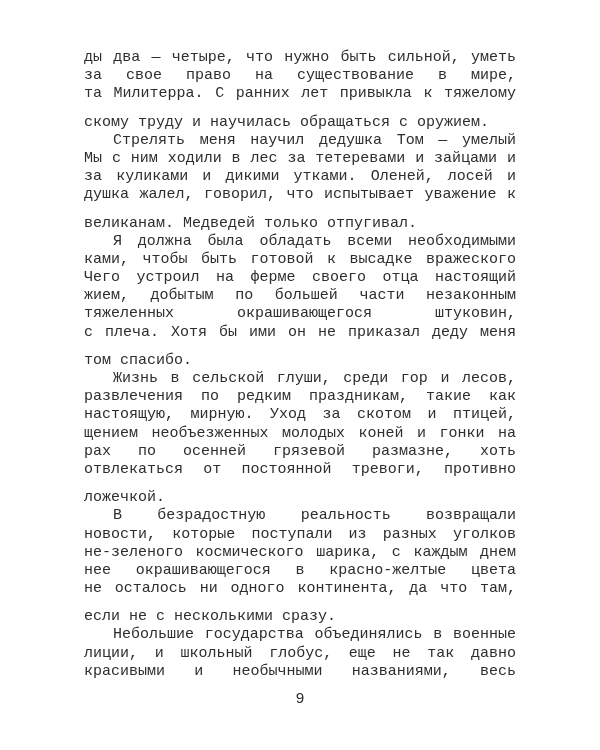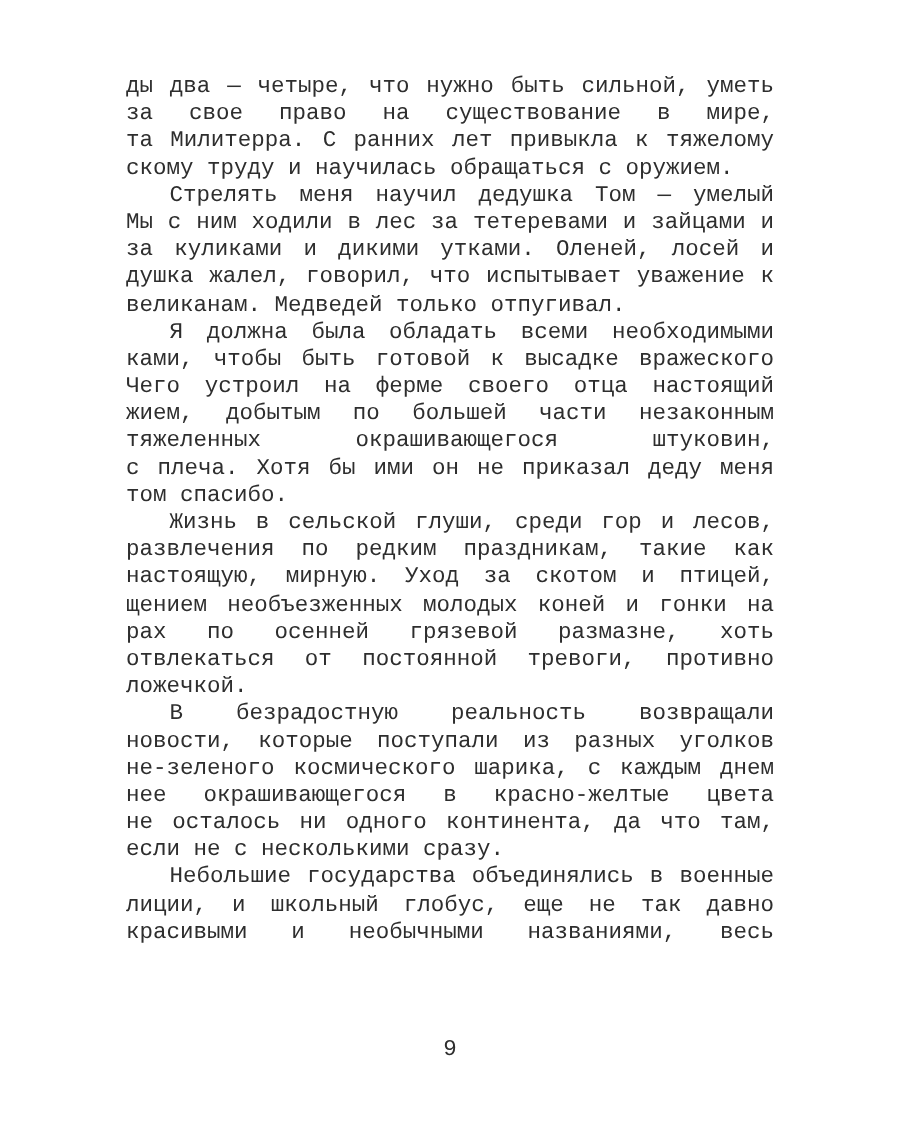--- a/index.html
+++ b/index.html
@@ -32,20 +32,21 @@
     text-align: justify;
     text-align-last: justify;
     white-space: normal;
     color: #2e2e2e;
   }
   .line.indent {
     text-indent: 29px;
   }
   .line.last {
     text-align-last: left;
+    margin-top: 10px;
   }
   .page-number {
     position: absolute;
     top: 691px;
     left: 0;
     width: 600px;
     text-align: center;
     font-size: 15px;
     line-height: 18px;
     color: #2e2e2e;

